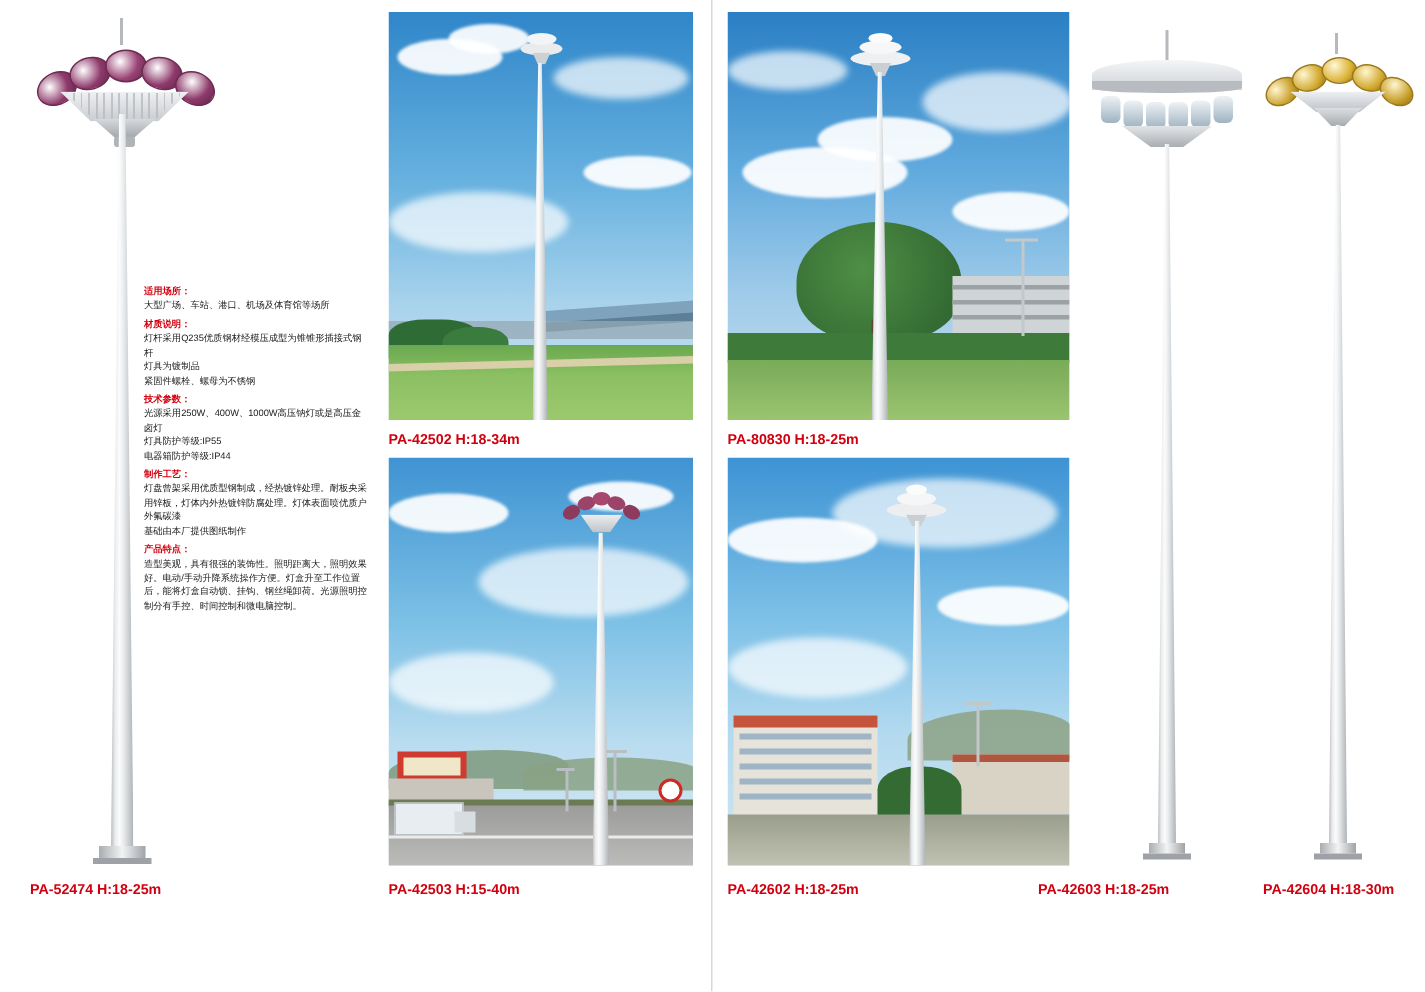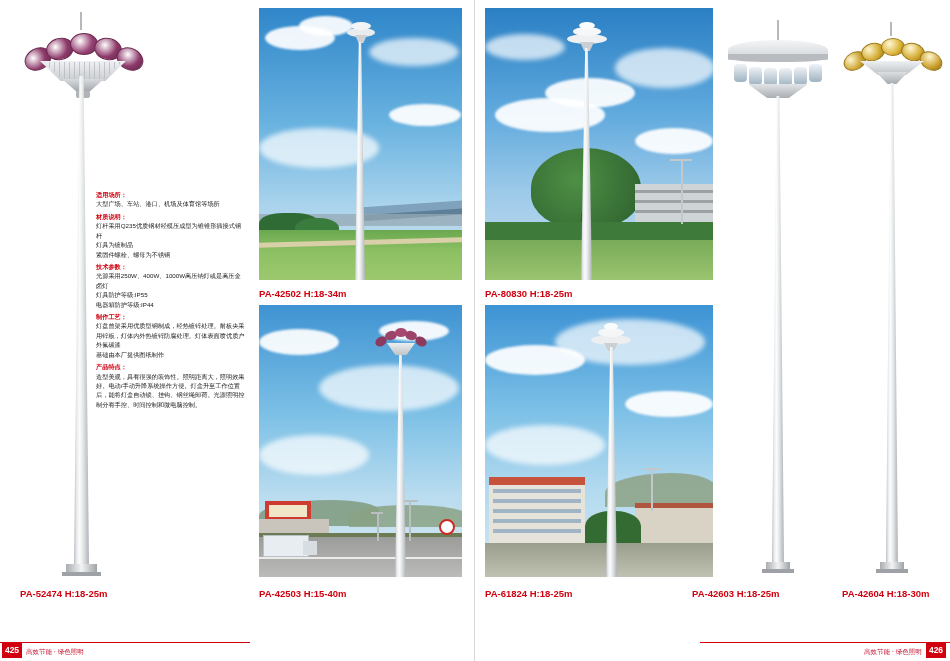--- a/index.html
+++ b/index.html
@@ -227,21 +227,21 @@
     <div style="position:absolute;left:158px;top:163px;width:18px;height:2px;background:#c2c7ca;"></div>
 
     <div style="position:absolute;left:104px;top:18px;width:44px;height:30px;">
       <div style="position:absolute;left:2px;top:12px;width:40px;height:10px;background:#eceef0;border-radius:50%;"></div>
       <div style="position:absolute;left:9px;top:5px;width:26px;height:9px;background:#f5f6f7;border-radius:50%;"></div>
       <div style="position:absolute;left:15px;top:0px;width:14px;height:7px;background:#fafbfb;border-radius:50%;"></div>
       <div style="position:absolute;left:15px;top:20px;width:14px;height:8px;background:#cbcfd3;clip-path:polygon(0 0,100% 0,70% 100%,30% 100%);"></div>
     </div>
     <div class="poleShaft" style="left:121px;top:42px;width:11px;height:230px;clip-path:polygon(38% 0,62% 0,100% 100%,0 100%);"></div>
   </div>
-  <div class="caption" style="left:485px;top:588px;">PA-61824 H:18-25m</div>
+  <div class="caption" style="left:485px;top:588px;">PA-42602 H:18-25m</div>
 
   <div class="cell" style="left:722px;top:8px;width:112px;height:570px;background:#fff;">
 
     <div style="position:absolute;left:55px;top:12px;width:2px;height:22px;background:#b5b9bd;"></div>
 
     <div style="position:absolute;left:6px;top:32px;width:100px;height:20px;background:linear-gradient(to bottom,#f4f5f6,#cfd3d7);border-radius:50% 50% 0 0;"></div>
     <div style="position:absolute;left:6px;top:46px;width:100px;height:8px;background:#b8bcc0;border-radius:0 0 45% 45%;"></div>
 
     <div style="position:absolute;left:10px;top:52px;width:92px;height:26px;">
       <div style="position:absolute;left:2px;top:4px;width:13px;height:18px;background:linear-gradient(#eef2f5,#9fb3c2);border-radius:4px;"></div>
@@ -271,24 +271,14 @@
       <div style="position:absolute;left:77px;top:18px;width:22px;height:16px;border-radius:50%;background:radial-gradient(circle at 35% 30%,#fff6cf,#c9a02c 60%,#8d6c14);transform:rotate(30deg);border:1px solid #9c7a1b;"></div>
       <div style="position:absolute;left:18px;top:27px;width:64px;height:14px;background:linear-gradient(to bottom,#eef0f2,#bcc0c4);clip-path:polygon(0 0,100% 0,72% 100%,28% 100%);"></div>
     </div>
     <div style="position:absolute;left:38px;top:64px;width:32px;height:12px;background:linear-gradient(to bottom,#dcdfe2,#a7abaf);clip-path:polygon(0 0,100% 0,64% 100%,36% 100%);"></div>
     <div class="poleShaft" style="left:48px;top:75px;width:12px;height:481px;clip-path:polygon(38% 0,62% 0,100% 100%,0 100%);"></div>
     <div class="poleBase" style="left:42px;top:554px;width:24px;height:7px;"></div>
     <div style="position:absolute;left:38px;top:561px;width:32px;height:4px;background:#9ea2a7;"></div>
   </div>
   <div class="caption" style="left:842px;top:588px;">PA-42604 H:18-30m</div>
 
-  <div class="footbar">
-    <div class="fline" style="left:0;width:250px;"></div>
-    <div class="fline" style="left:700px;width:250px;"></div>
-
-    <div class="pnum" style="left:2px;">425</div>
-    <div class="ftext" style="left:26px;">高效节能 · 绿色照明</div>
-
-    <div class="pnum" style="left:926px;">426</div>
-    <div class="ftext" style="left:864px;">高效节能 · 绿色照明</div>
-  </div>
 
 </div>
 
 </body></html>

